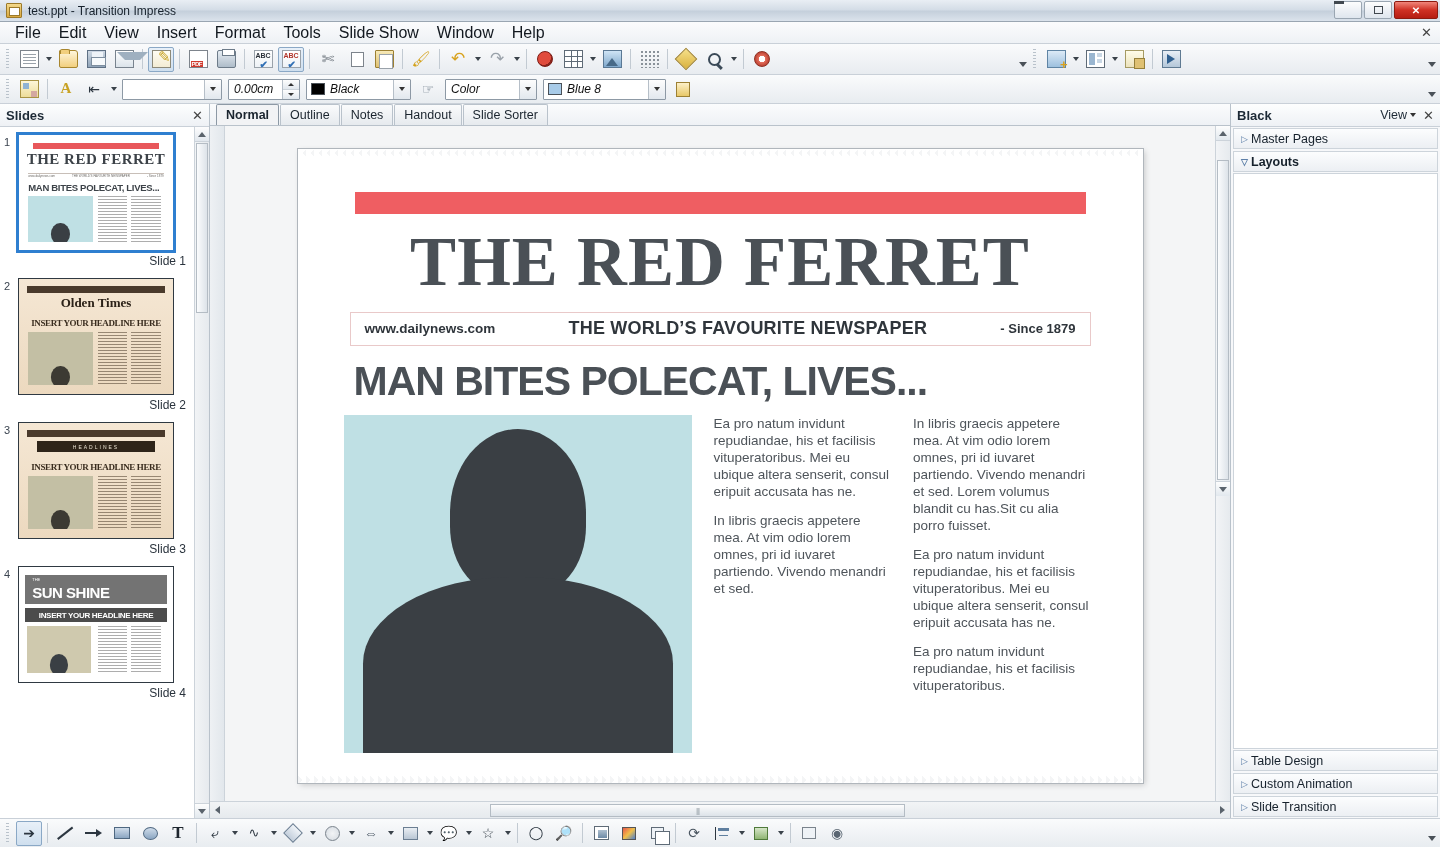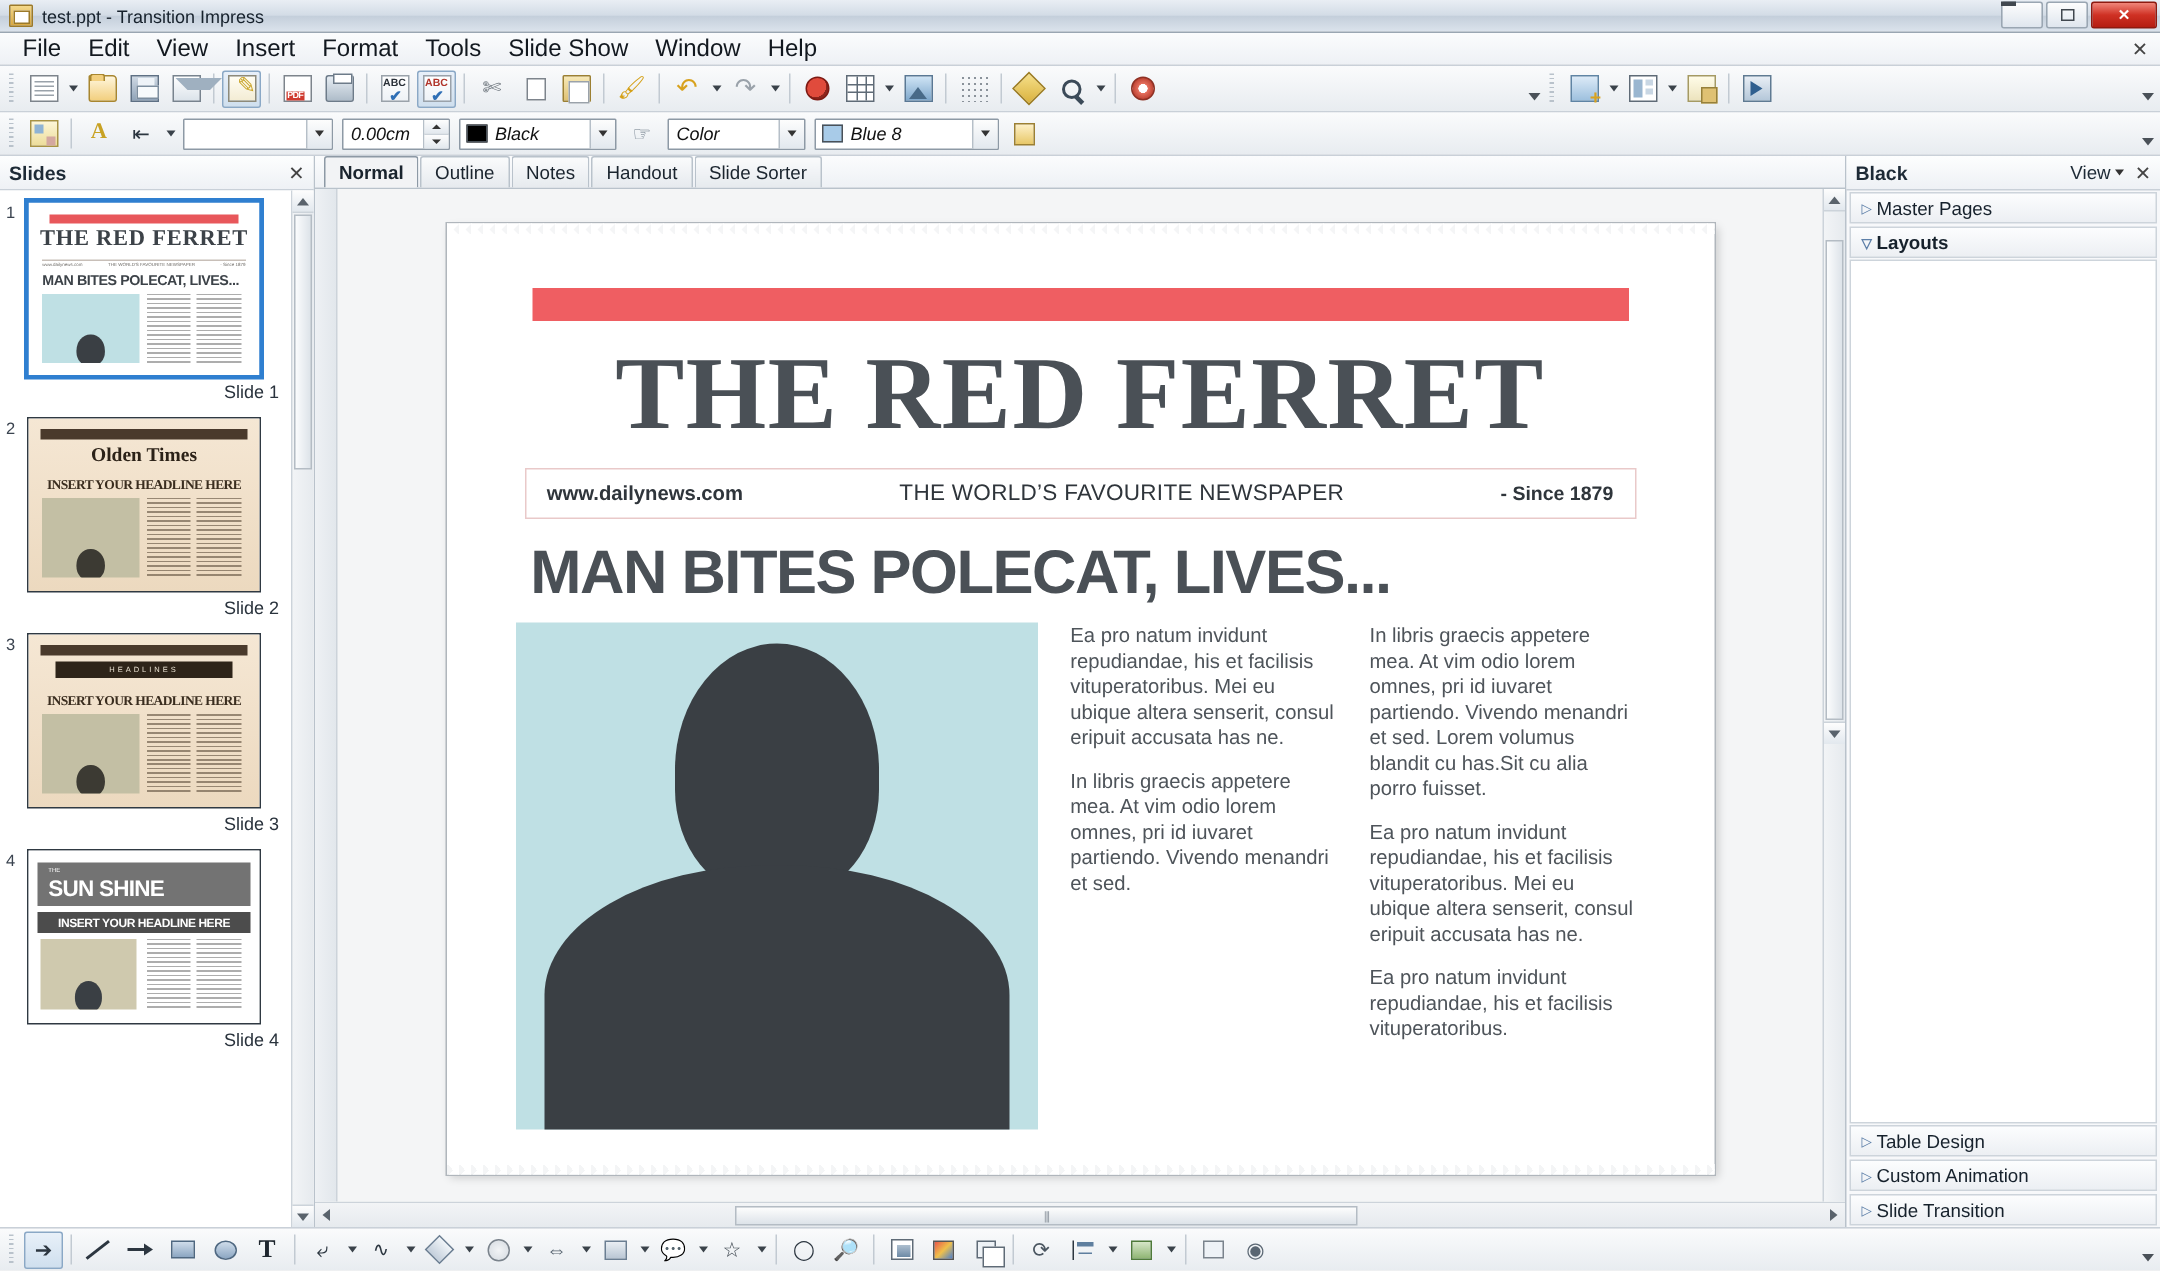--- a/index.html
+++ b/index.html
@@ -246,21 +246,21 @@
                       linear-gradient(-45deg, #fff 50%, transparent 50%); }
 
   
   .np { position:absolute; left:0; right:0; top:7px; bottom:7px; padding: 0 42px; }
   .np-redbar { height: 22px; background: #ef5e62; margin: 36px 15px 0 15px; }
   .np-masthead { text-align:center; font-family:"Liberation Serif", serif; font-weight:bold;
     font-size: 69px; color:#4a5056; letter-spacing: 1px; line-height: 1.05; margin-top: 12px; }
   .np-infobar { margin: 14px 10px 0 10px; border:1px solid #e9c9c9; height:34px;
     display:flex; align-items:center; padding: 0 14px; background:#fff; }
   .np-url { font-size:13.5px; font-weight:bold; color:#2f353b; }
-  .np-tag { flex:1; text-align:center; font-size:15px; font-weight:normal; color:#2f353b; letter-spacing:0.2px; }
+  .np-tag { flex:1; text-align:center; font-size:18px; font-weight:bold; color:#2f353b; letter-spacing:0.2px; }
   .np-since { font-size:13px; font-weight:bold; color:#2f353b; }
   .np-headline { margin: 14px 10px 0 14px; font-size: 41px; font-weight:bold; color:#4a5056;
     letter-spacing:-1px; line-height:1.05; }
   .np-cols { display:flex; margin: 12px 10px 0 4px; gap: 22px; }
   .np-photo { width: 348px; height: 338px; background:#bfe0e4; position:relative; overflow:hidden;
     flex: 0 0 348px; }
   .np-photo .sil2 { position:absolute; left:50%; bottom:-4px; transform:translateX(-50%); width:310px; }
   .np-photo .sil2 .hd { width:136px; height:168px; background:#3a3f44; border-radius:50% 50% 42% 42%;
     margin:0 auto; }
   .np-photo .sil2 .sh { width:100%; height:180px; background:#3a3f44; margin-top:-20px;

